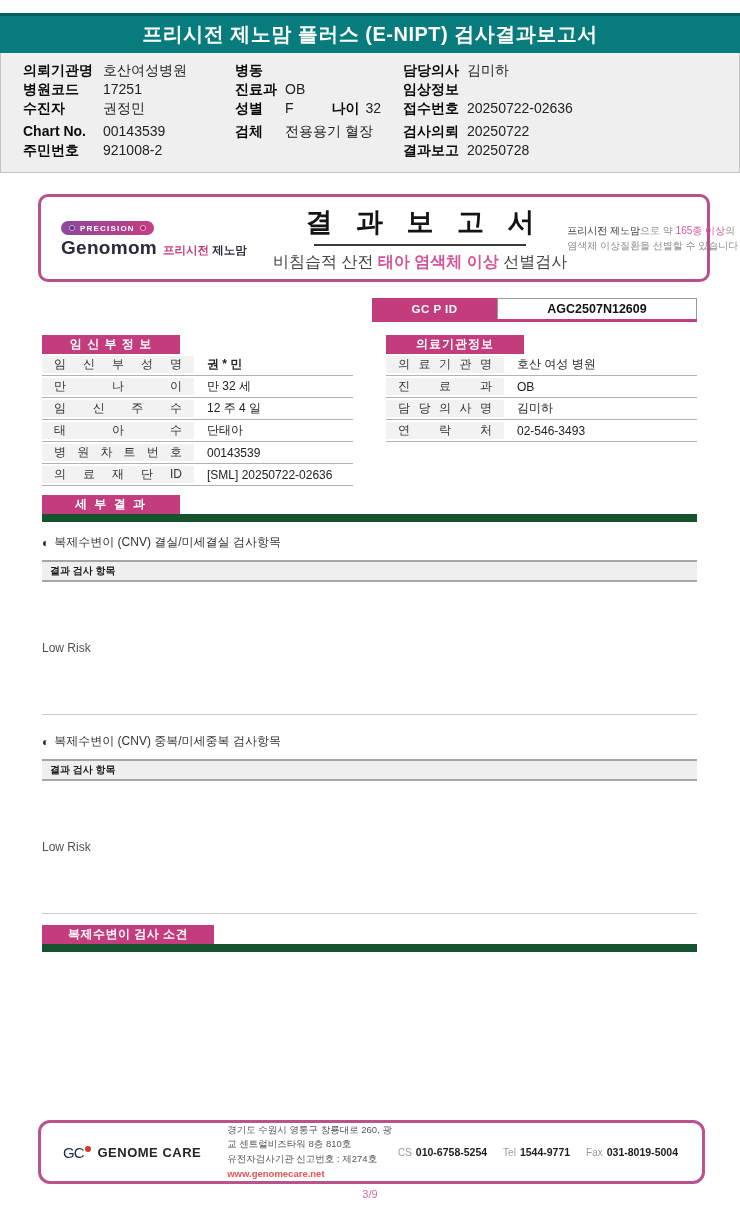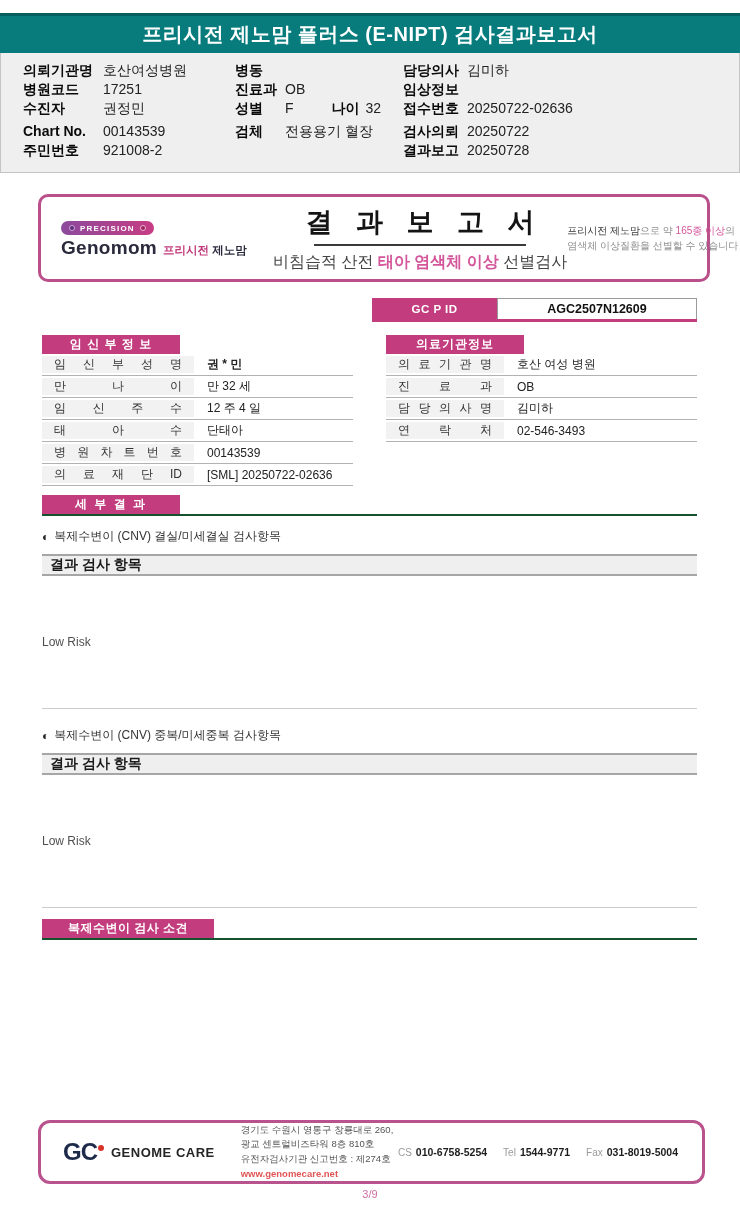--- a/index.html
+++ b/index.html
@@ -87,48 +87,48 @@
   .trow.tall { min-height:34px; }
   .tlabel {
     background:#f2f2f2; color:#333; display:flex; align-items:center; padding:0 12px; flex:none;
   }
   .tlabel-inner { width:100%; text-align:justify; text-align-last:justify; }
   .mother .tlabel { width:152px; }
   .clinic .tlabel { width:118px; }
   .tvalue { flex:1; display:flex; align-items:center; padding-left:13px; color:#222; }
 
   
-  .section-header { margin:9px 43px 12px 42px; border-bottom:2px solid #14532d; line-height:0; }
+  .section-header { margin:9px 43px 12px 42px; border-bottom:8px solid #14532d; line-height:0; }
   .section-title {
     display:inline-block; background:#c23c7e; color:#fff; font-size:12px; font-weight:bold;
     height:19px; line-height:19px; text-align:center; letter-spacing:2px; padding:0 14px; min-width:138px;
   }
   .sub-heading { margin:12px 43px 0 42px; font-size:12px; color:#333; display:flex; align-items:center; gap:5px; }
   .half-circle { font-size:12px; color:#222; }
   .col-bar {
     margin:9px 43px 0 42px; height:22px; background:#efefef;
     border-top:2px solid #a6a6a6; border-bottom:2px solid #a6a6a6;
     display:flex; align-items:center; padding-left:8px;
-    font-weight:bold; font-size:14px; color:#1a1a1a;
+    font-weight:bold; font-size:10px; color:#1a1a1a;
   }
   .result-area {
     margin:0 43px 0 42px; height:133px; border-bottom:1px solid #cccccc;
     display:flex; align-items:center; 
     font-size:12px; color:#4f4f4f;
   }
   .sub-heading.second { margin-top:18px; }
 
   
   .footer-box {
     position:absolute; left:38px; top:1120px; width:667px; height:64px;
     border:3px solid #b9538d; border-radius:12px; background:#fff;
     display:flex; align-items:center; padding:0 24px 0 22px;
   }
   .gc-logo { display:flex; align-items:center; gap:7px; flex:none; }
-  .gc-mark { font-size:24px; font-weight:bold; color:#1e2a4a; letter-spacing:-1px; position:relative; }
+  .gc-mark { font-size:15px; font-weight:normal; color:#1e2a4a; letter-spacing:-1px; position:relative; }
   .gc-dot { display:inline-block; width:6px; height:6px; background:#d8332a; border-radius:50%; margin-left:1px; vertical-align:super; }
   .gc-name { font-size:13px; font-weight:bold; color:#252525; letter-spacing:0.5px; }
   .footer-mid { margin-left:26px; font-size:9.5px; color:#555; line-height:1.55; }
   .footer-site { color:#e05555; font-weight:bold; }
   .footer-contacts { margin-left:auto; display:flex; gap:16px; align-items:baseline; font-size:10px; white-space:nowrap; }
   .contact-label { color:#9a9a9a; margin-right:4px; }
   .contact-value { color:#1d1d1d; font-weight:bold; font-size:10.5px; }
   .page-num { position:absolute; top:1188px; left:0; width:100%; text-align:center; font-size:11px; color:#cf6fa2; }
 </style>
 </head>

